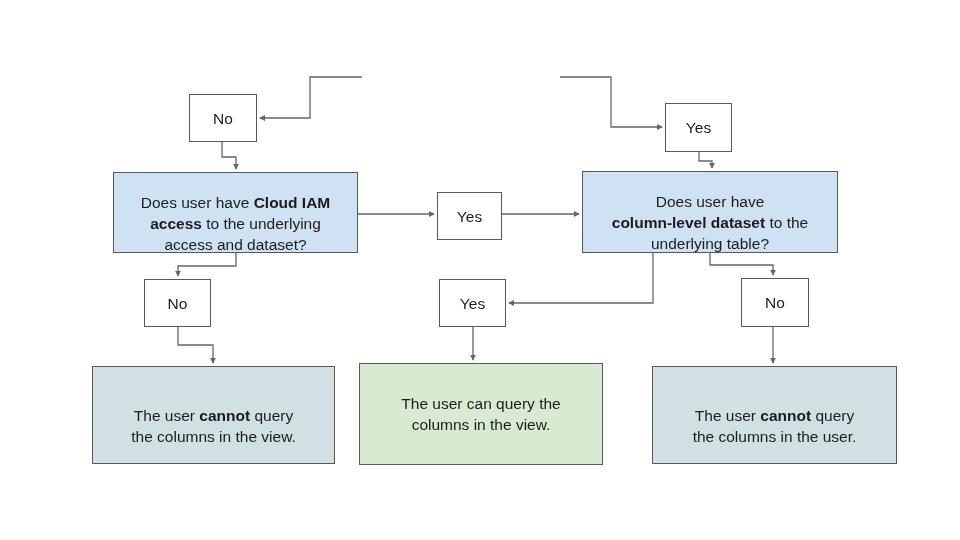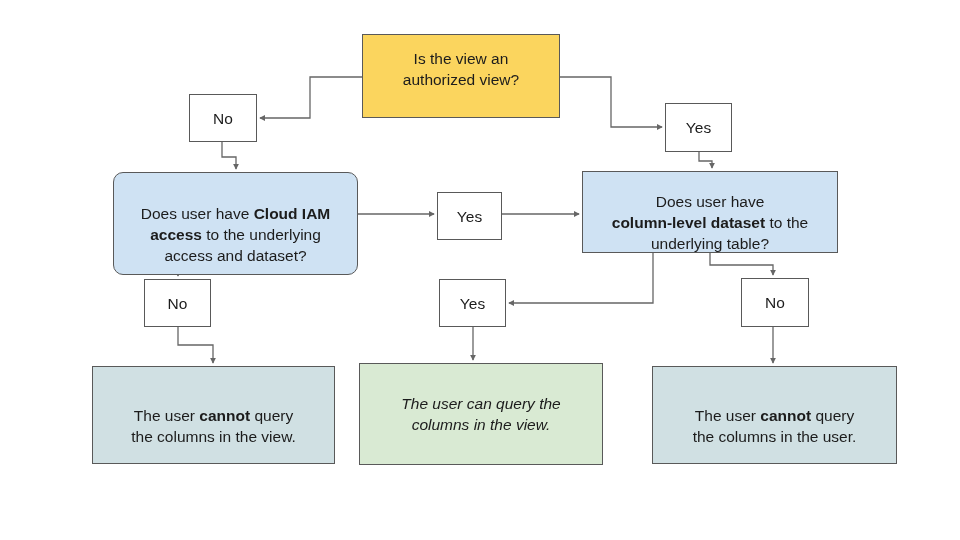--- a/index.html
+++ b/index.html
@@ -24,25 +24,25 @@
   #n-root{left:362px;top:34px;width:198px;height:84px;align-items:flex-start;padding-top:13px;}
   
   .small{background:#ffffff;font-size:15.5px;}
   #n-no-top{left:189px;top:94px;width:68px;height:48px;}
   #n-yes-top{left:665px;top:103px;width:67px;height:49px;}
   #n-yes-mid{left:437px;top:192px;width:65px;height:48px;}
   #n-no-left{left:144px;top:279px;width:67px;height:48px;}
   #n-yes-low{left:439px;top:279px;width:67px;height:48px;}
   #n-no-right{left:741px;top:278px;width:68px;height:49px;}
   
-  #n-iam{left:113px;top:172px;width:245px;height:103px;border-radius:10px;}
+  #n-iam{left:113px;top:172px;width:245px;height:81px;}
   #n-col{left:582px;top:171px;width:256px;height:82px;}
   
   #n-res-left{left:92px;top:366px;width:243px;height:98px;}
-  #n-res-mid{left:359px;top:363px;width:244px;height:102px;font-style:italic;}
+  #n-res-mid{left:359px;top:363px;width:244px;height:102px;}
   #n-res-right{left:652px;top:366px;width:245px;height:98px;}
 </style>
 </head>
 <body>
 
 <div class="stage">
 
   <svg class="connectors" viewBox="0 0 960 540" fill="none">
     <defs>
       <marker id="arr" markerWidth="9" markerHeight="9" refX="5.2" refY="3" orient="auto" markerUnits="userSpaceOnUse">
@@ -58,24 +58,20 @@
       <path d="M502,214 H579" marker-end="url(#arr)"></path>
       <path d="M236,253 V266 H178 V276" marker-end="url(#arr)"></path>
       <path d="M178,327 V345 H213 V363" marker-end="url(#arr)"></path>
       <path d="M653,253 V303 H509" marker-end="url(#arr)"></path>
       <path d="M710,253 V265 H773 V275" marker-end="url(#arr)"></path>
       <path d="M473,327 V360" marker-end="url(#arr)"></path>
       <path d="M773,327 V363" marker-end="url(#arr)"></path>
     </g>
   </svg>
 
-  <div class="node" id="n-root" style="background: rgb(251, 213, 94);">
-    <span>Is the view an
-authorized view?</span>
-  </div>
 
   <div class="node small" id="n-no-top" style="background: rgb(255, 255, 255);">
     <span>No</span>
   </div>
   <div class="node small" id="n-yes-top" style="background: rgb(255, 255, 255);">
     <span>Yes</span>
   </div>
   <div class="node small" id="n-yes-mid" style="background: rgb(255, 255, 255);">
     <span>Yes</span>
   </div>

